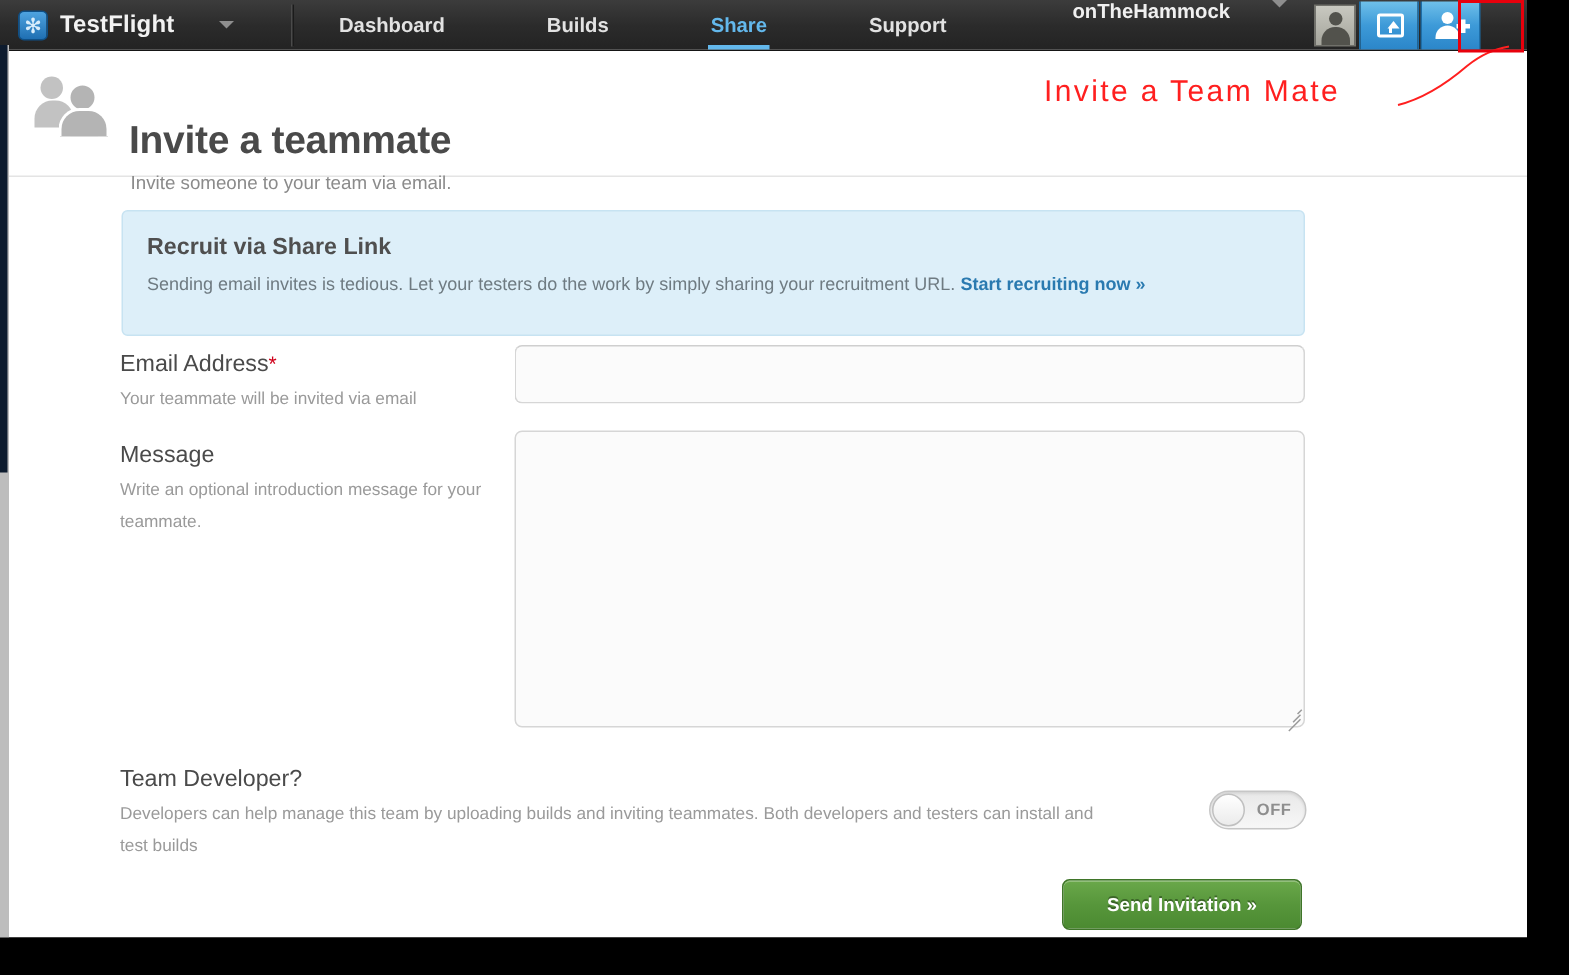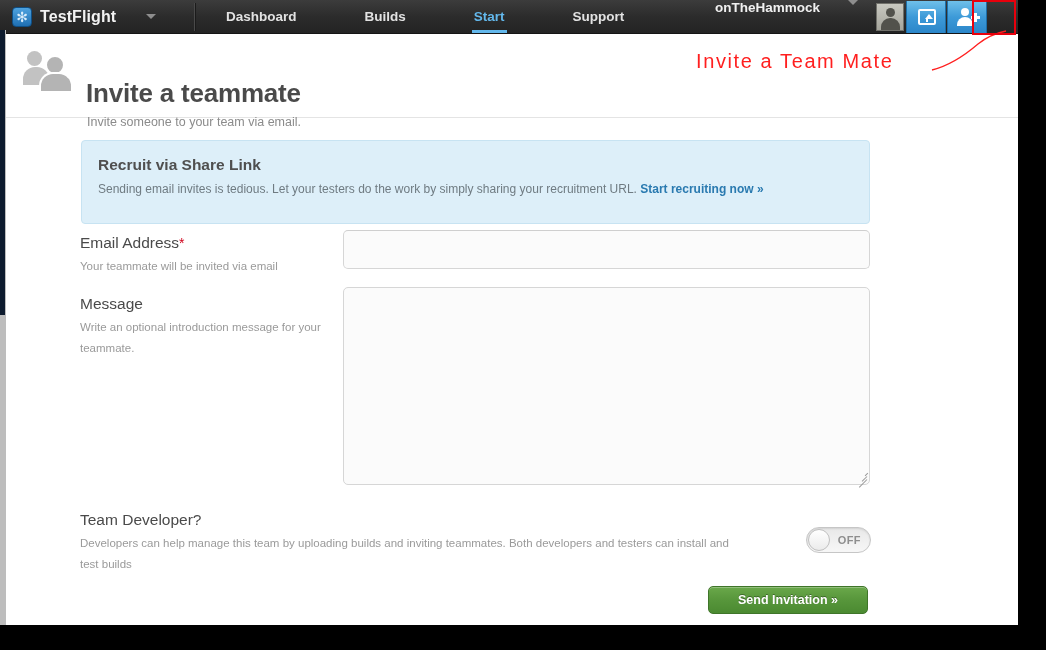--- a/index.html
+++ b/index.html
@@ -483,21 +483,21 @@
     font-size: 11px;
     font-weight: bold;
     color: #8e8e8e;
     letter-spacing: .4px;
   }
 
   
   .submit-btn {
     position: absolute;
     left: 708px; top: 586px;
-    width: 160px; height: 28px;
+    width: 160px; height: 34px;
     border-radius: 5px;
     background: linear-gradient(to bottom, #6aa84a 0%, #57963b 50%, #4b8a31 100%);
     border: 1px solid #3f7529;
     box-sizing: border-box;
     color: #ffffff;
     font-family: "Liberation Sans", sans-serif;
     font-size: 12.5px;
     font-weight: bold;
     text-shadow: 0 -1px 0 rgba(0,0,0,.35);
     cursor: pointer;
@@ -530,21 +530,21 @@
       <div class="brand">
         <span class="brand-logo"></span>
         <span class="brand-name">TestFlight</span>
         <span class="brand-caret"></span>
       </div>
       <div class="brand-divider"></div>
 
       <div class="nav">
         <div class="nav-item">Dashboard</div>
         <div class="nav-item">Builds</div>
-        <div class="nav-item active">Start</div>
+        <div class="nav-item active">Share</div>
         <div class="nav-item">Support</div>
       </div>
 
       <div class="team-select">
         <span class="team-name">onTheHammock</span>
         <span class="team-caret"></span>
       </div>
 
       <div class="avatar"></div>
 

